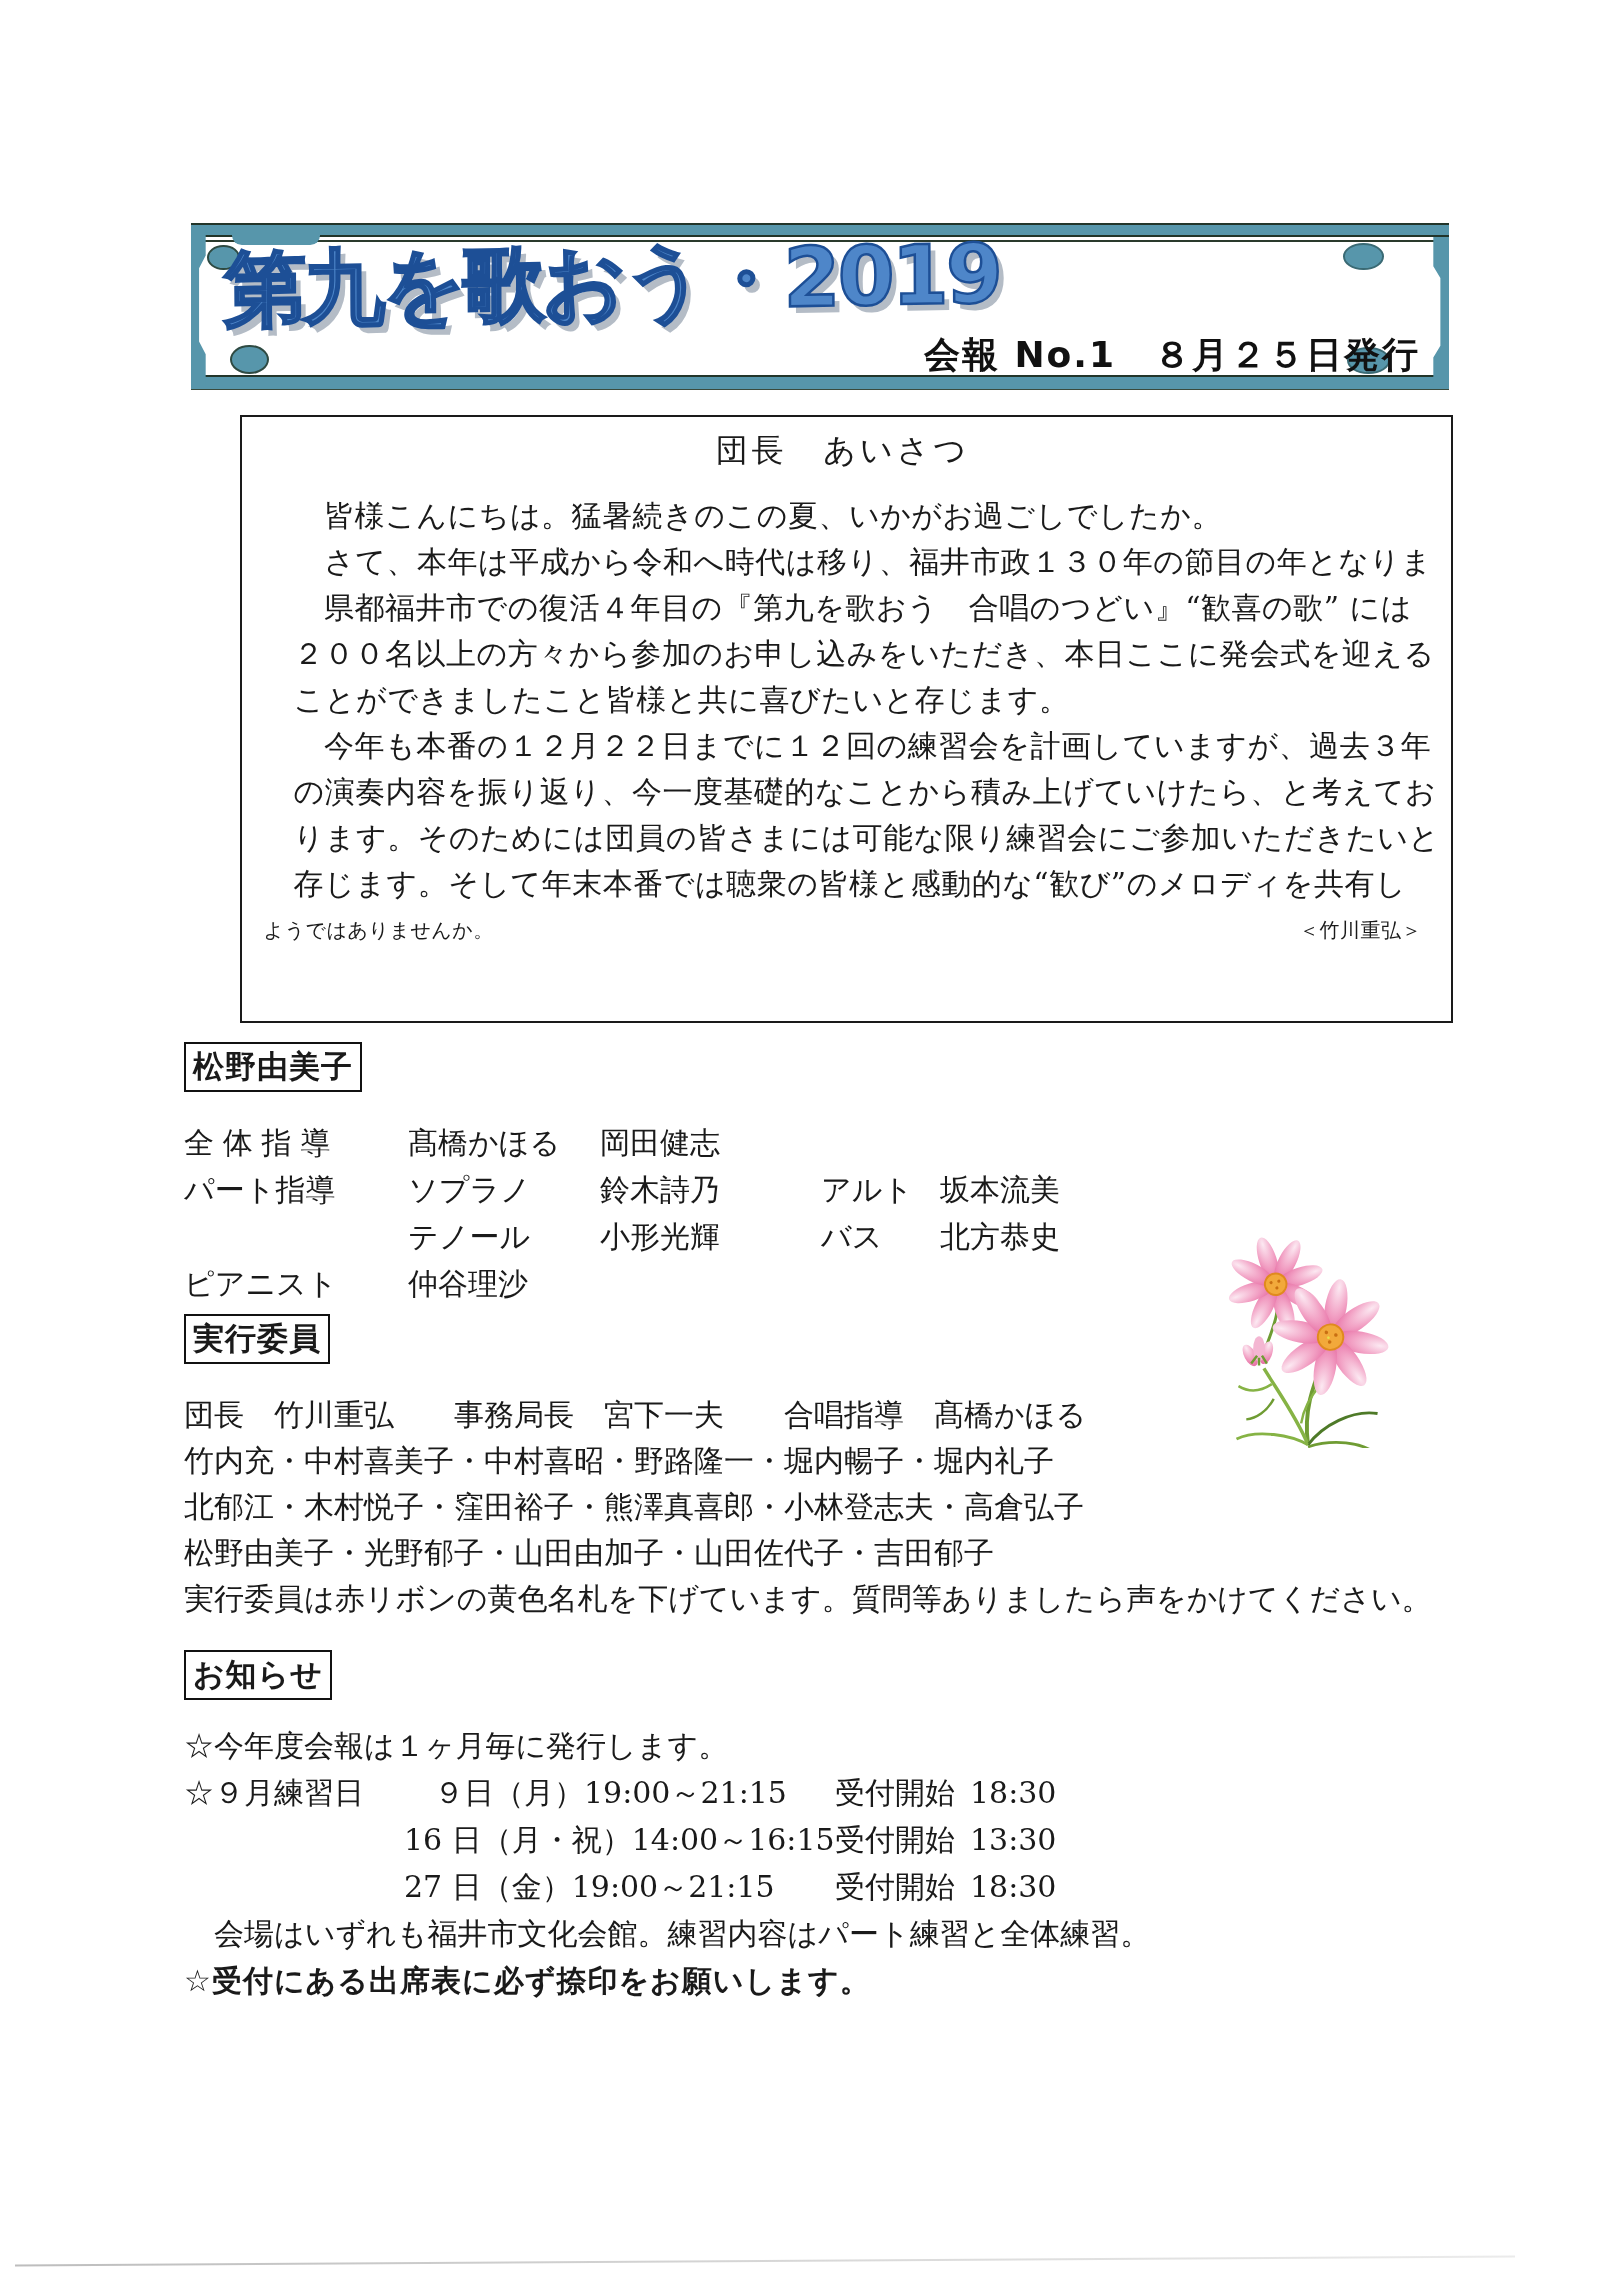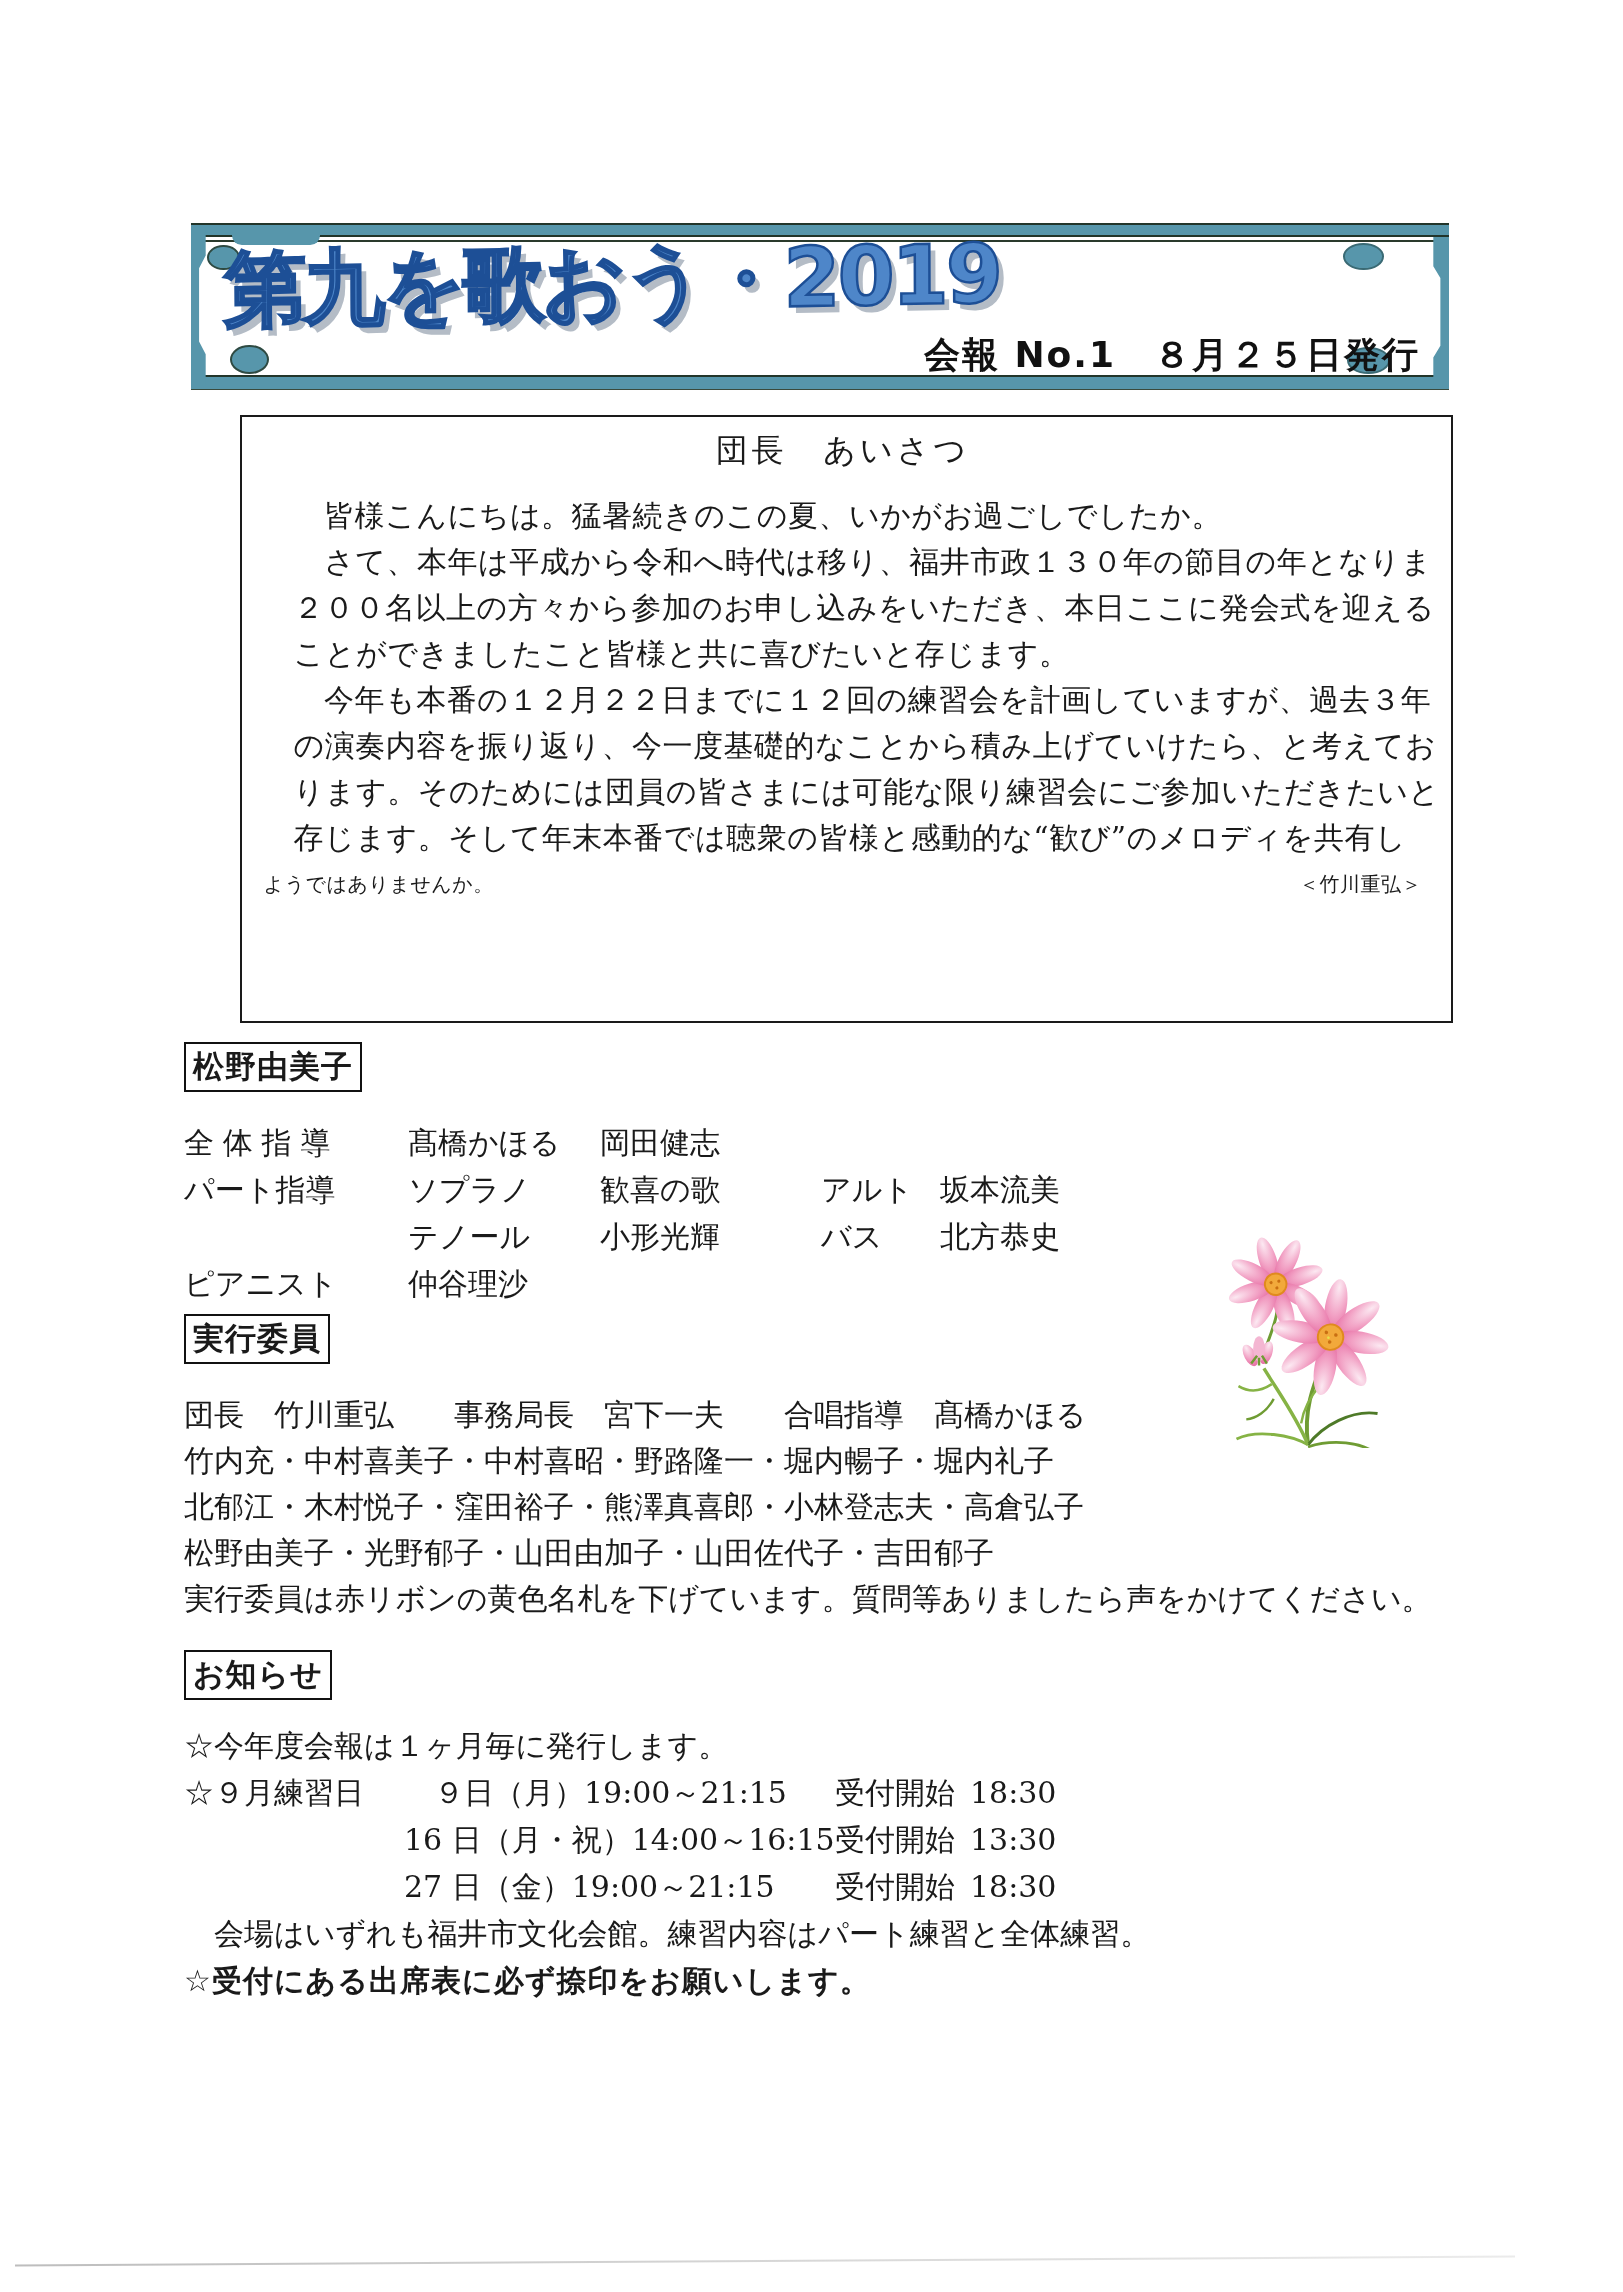--- a/index.html
+++ b/index.html
@@ -127,20 +127,21 @@
     <div class="bn-dot br"></div>
     <div class="bn-title">第九を歌おう・2019</div>
     <div class="bn-issue">会報 No.1　８月２５日発行</div>
   </div>
 
   <div class="greeting-box">
     <div class="greeting-heading">団長　あいさつ</div>
     <div class="greeting-lines">
       <div class="gl">　皆様こんにちは。猛暑続きのこの夏、いかがお過ごしでしたか。</div>
       <div class="gl">　さて、本年は平成から令和へ時代は移り、福井市政１３０年の節目の年となりま</div>
+      <div class="gl">　県都福井市での復活４年目の『第九を歌おう　合唱のつどい』“歓喜の歌” には</div>
       <div class="gl">２００名以上の方々から参加のお申し込みをいただき、本日ここに発会式を迎える</div>
       <div class="gl">ことができましたこと皆様と共に喜びたいと存じます。</div>
       <div class="gl">　今年も本番の１２月２２日までに１２回の練習会を計画していますが、過去３年</div>
       <div class="gl">の演奏内容を振り返り、今一度基礎的なことから積み上げていけたら、と考えてお</div>
       <div class="gl">ります。そのためには団員の皆さまには可能な限り練習会にご参加いただきたいと</div>
       <div class="gl">存じます。そして年末本番では聴衆の皆様と感動的な“歓び”のメロディを共有し</div>
       <div class="gl-last">
         <span>ようではありませんか。</span>
         <span>＜竹川重弘＞</span>
       </div>
@@ -151,21 +152,21 @@
     <div class="sec-heading">松野由美子</div>
     <div class="chorus-grid">
       <div class="sp">全体指導</div>
       <div>髙橋かほる</div>
       <div>岡田健志</div>
       <div></div>
       <div></div>
 
       <div>パート指導</div>
       <div>ソプラノ</div>
-      <div>歓喜の歌</div>
+      <div>鈴木詩乃</div>
       <div>アルト</div>
       <div>坂本流美</div>
 
       <div></div>
       <div>テノール</div>
       <div>小形光輝</div>
       <div>バス</div>
       <div>北方恭史</div>
 
       <div>ピアニスト</div>

